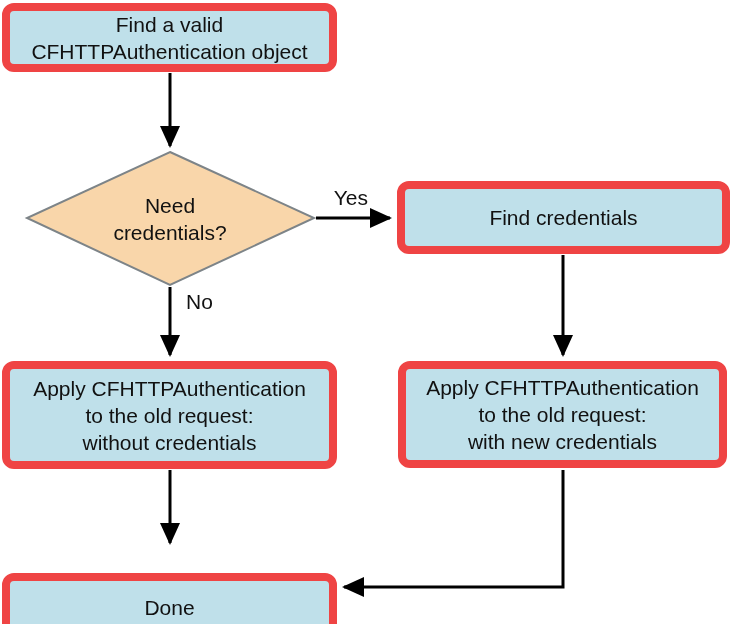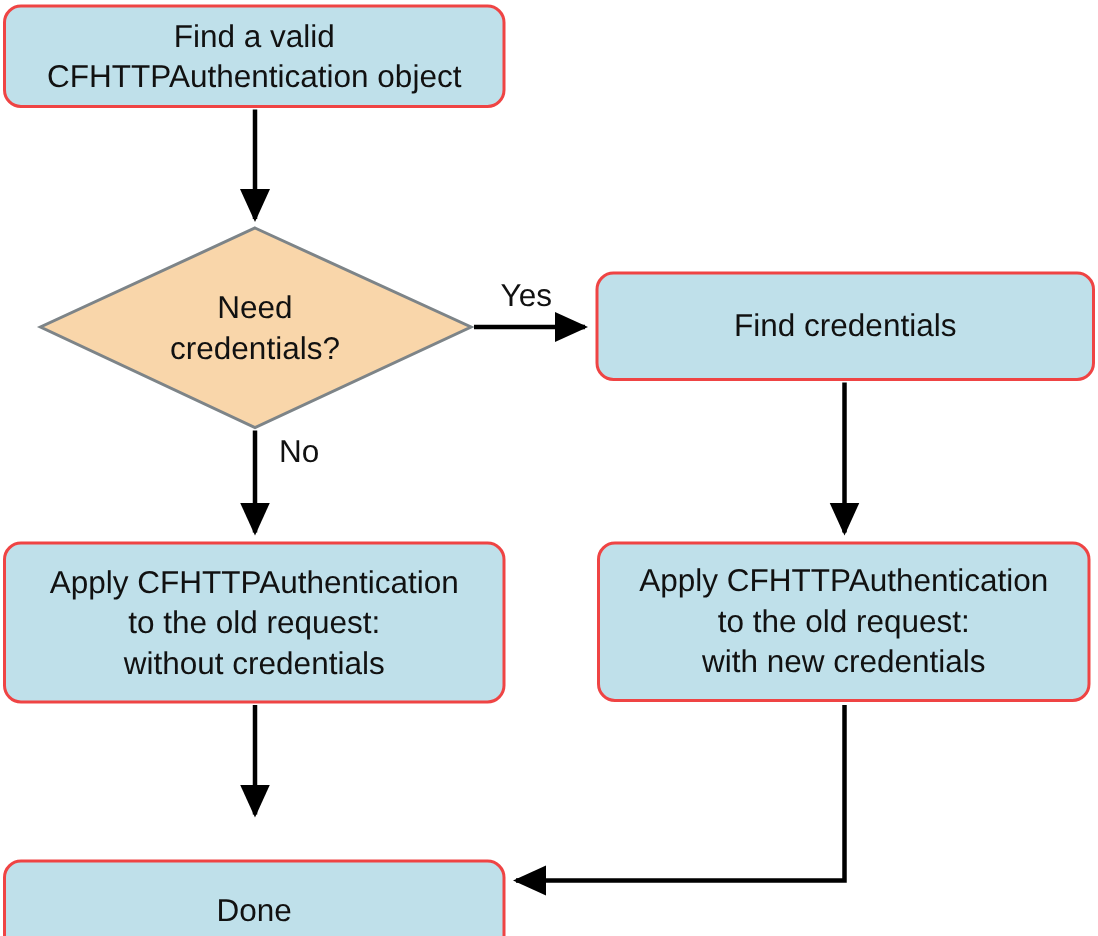--- a/index.html
+++ b/index.html
@@ -20,21 +20,21 @@
     position: absolute;
     left: 0;
     top: 0;
     width: 732px;
     height: 624px;
   }
   .node {
     position: absolute;
     box-sizing: border-box;
     background: #bfe0ea;
-    border: 2px solid #ef4444;
+    border: 8px solid #ef4444;
     border-radius: 12px;
     display: flex;
     align-items: center;
     justify-content: center;
     text-align: center;
     white-space: pre-line;
     font-size: 21px;
     line-height: 27px;
   }
   .node-start            { left: 2px;   top: 3px;   width: 335px; height: 69px; }

